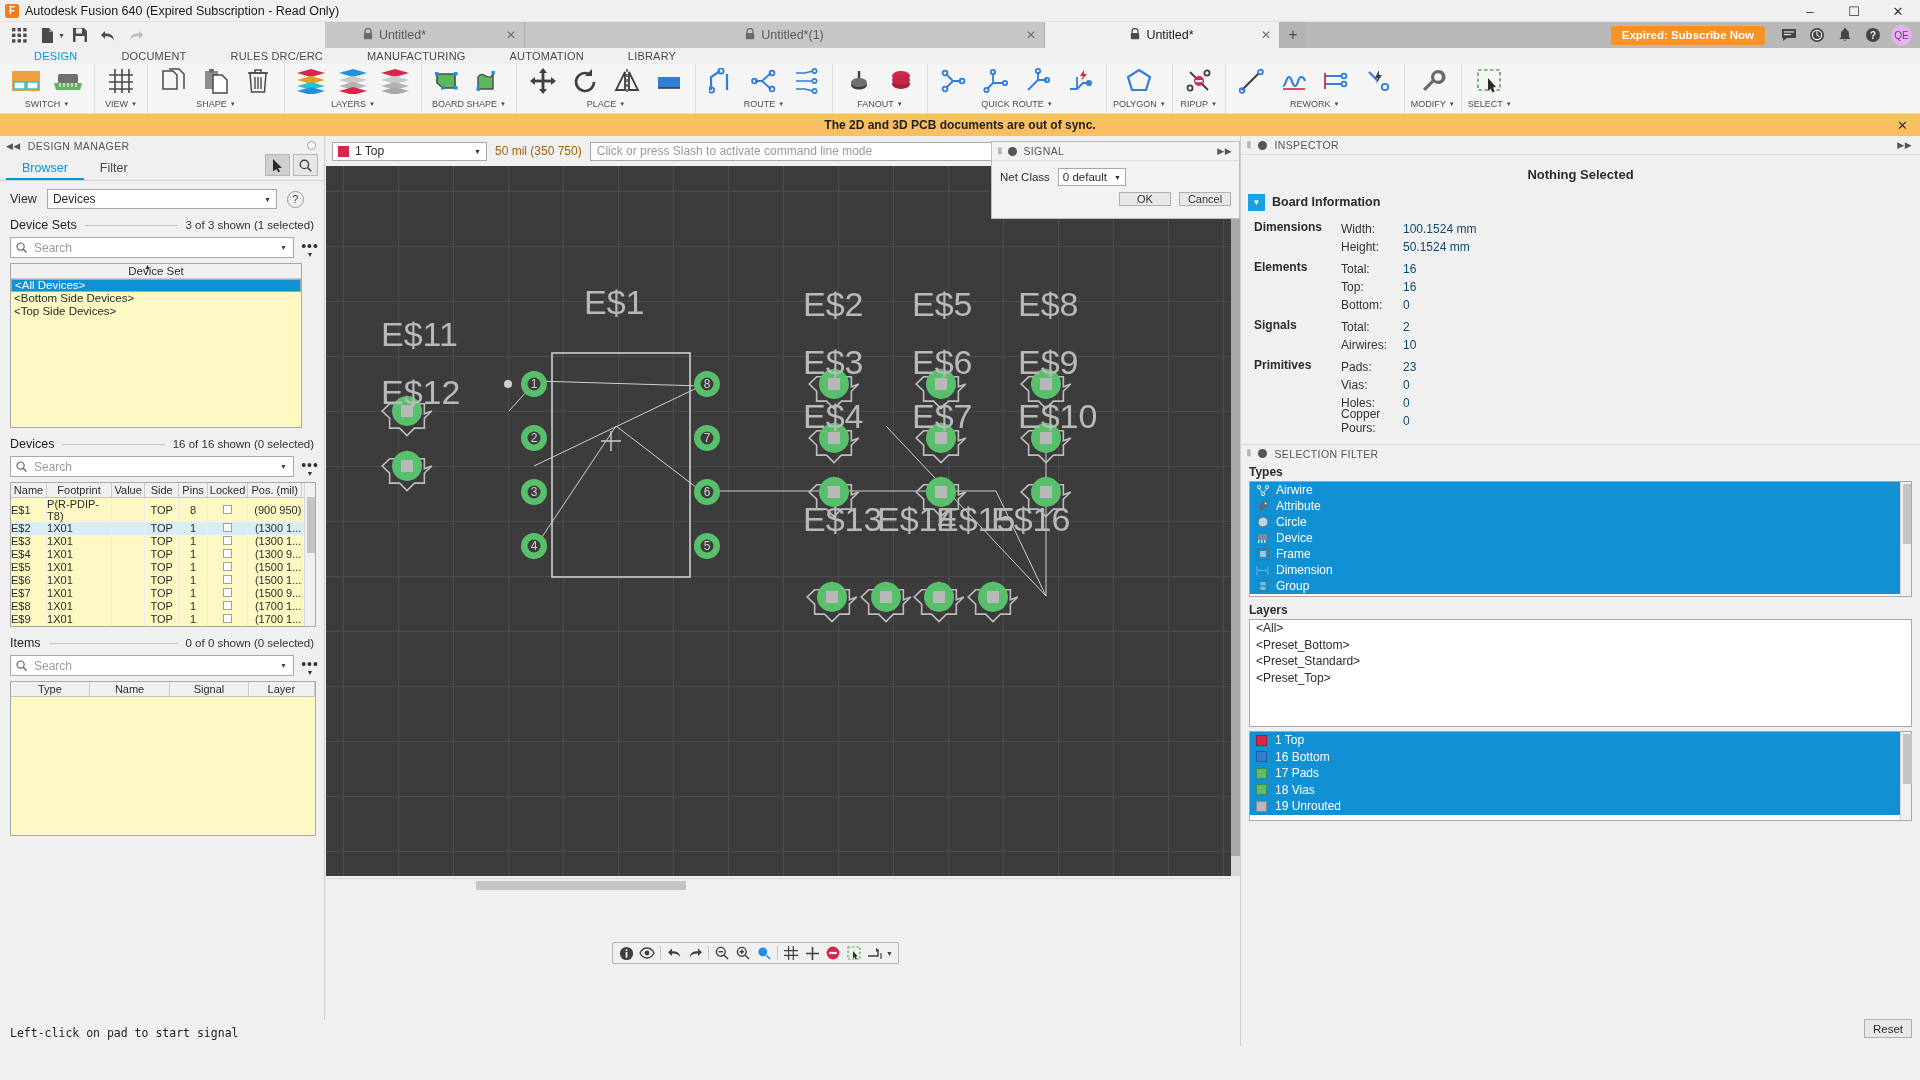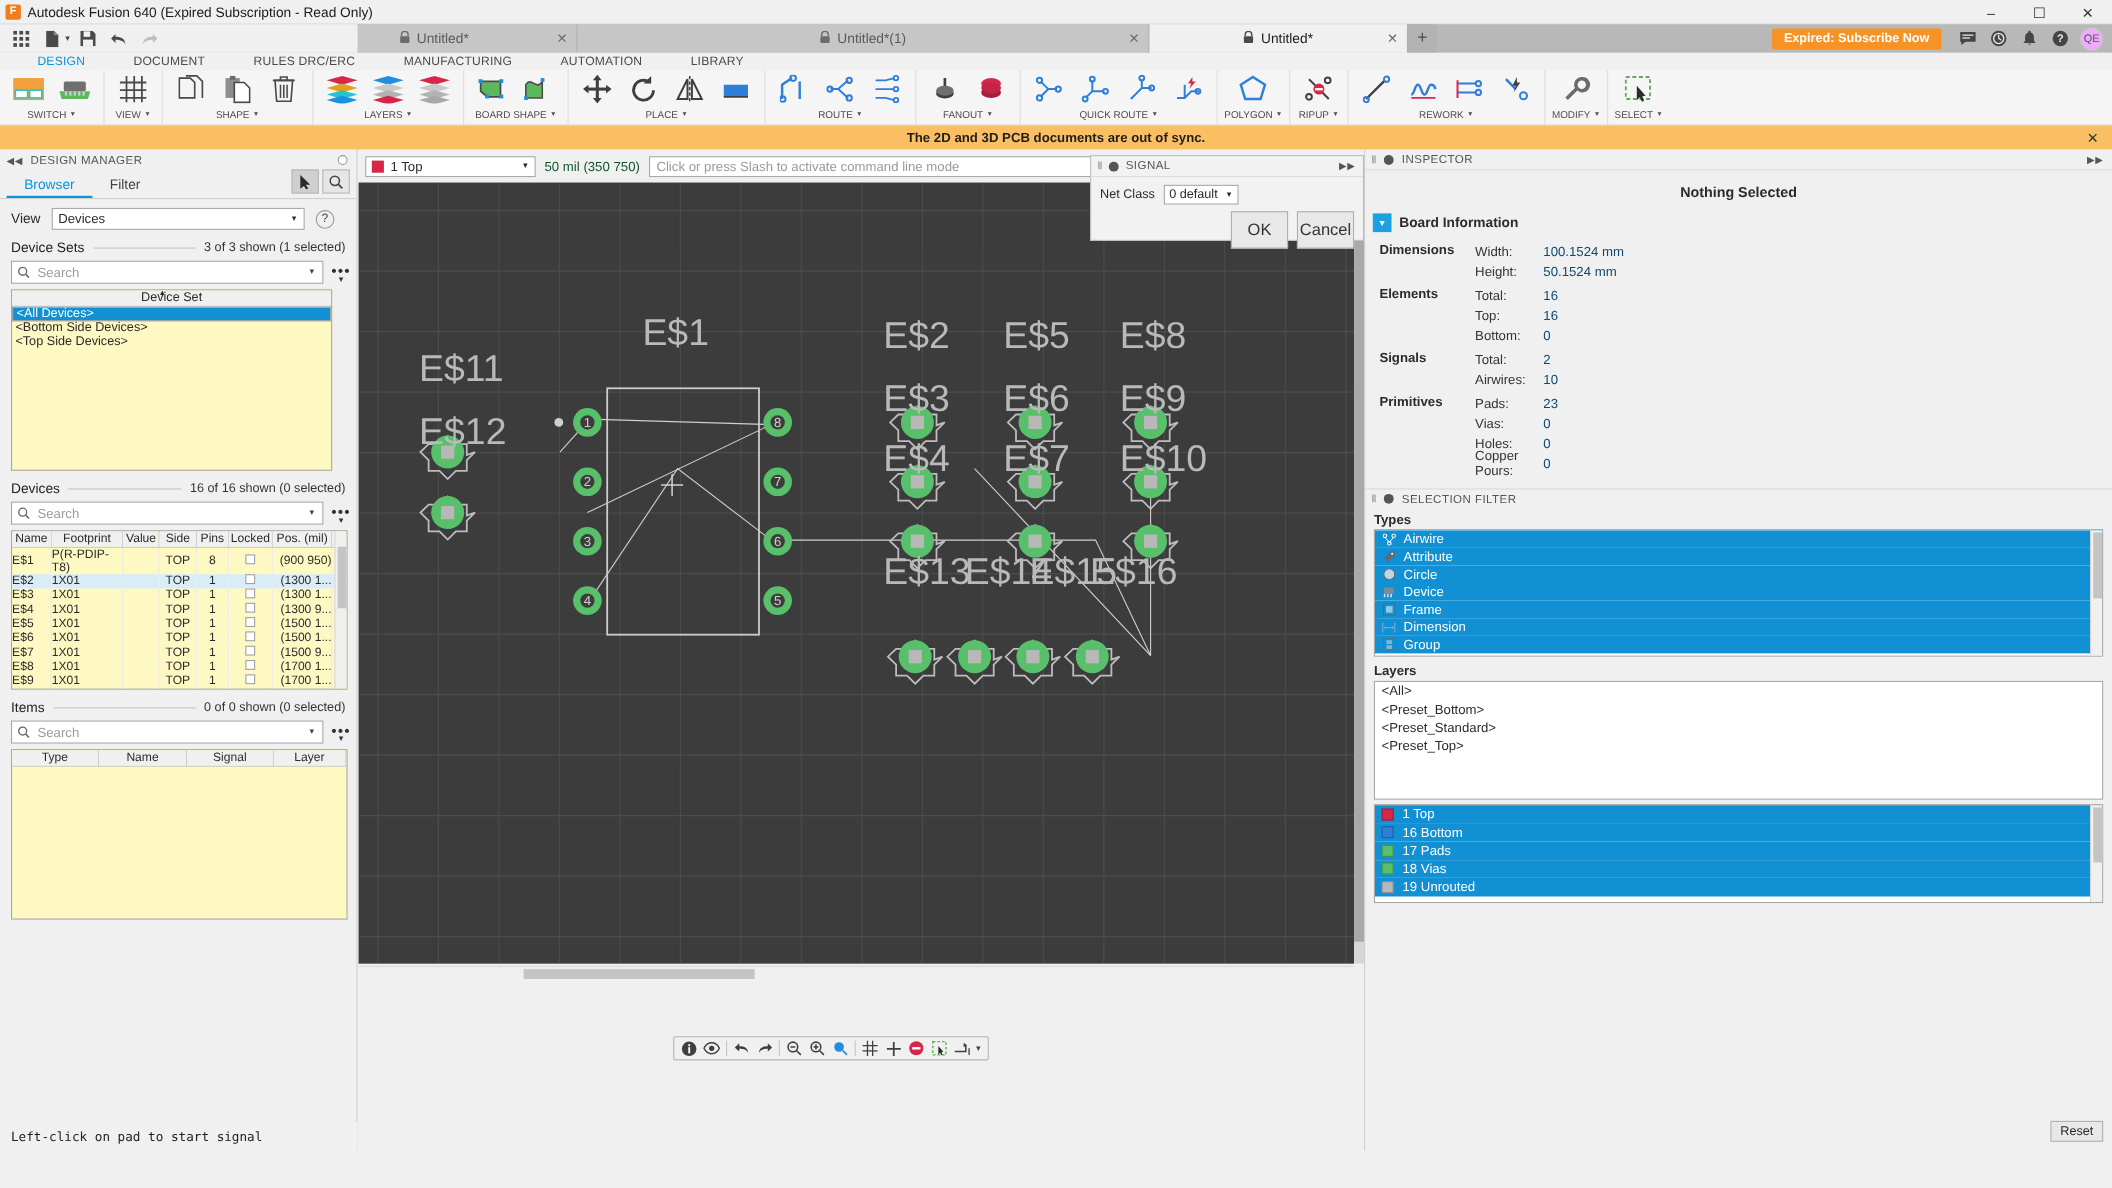--- a/index.html
+++ b/index.html
@@ -219,21 +219,21 @@
     background:#f0f0f0;
   }
   .cmdbar {
     height:30px; display:flex; align-items:center; gap:8px; padding:0 6px;
   }
   .layer-sel {
     width:155px; height:19px; background:#fff; border:1px solid #a8a8a8;
     display:flex; align-items:center; gap:6px; padding:0 5px; font-size:12px; position:relative;
   }
   .swatch { width:11px; height:11px; background:#d7264a; }
-  .grid-val { font-size:12px; color:#14532d; }
+  .grid-val { font-size:12px; color:#a16207; }
   .cmdline {
     flex:1; height:19px; background:#fff; border:1px solid #a8a8a8;
     display:flex; align-items:center; padding:0 6px; font-size:12px; color:#9a9a9a;
     max-width:740px;
   }
   .viewport {
     position:absolute; left:0; top:30px; width:905px; height:710px;
     background:#3c3c3c; overflow:hidden;
   }
   .hscroll {
@@ -268,22 +268,22 @@
     font-size:10.5px; color:#555; letter-spacing:.4px;
     border-bottom:1px solid #dcdcdc; position:relative;
   }
   .dlg-body { padding:7px 8px 0 8px; display:flex; align-items:center; gap:8px; }
   .netclass-sel {
     width:68px; height:18px; background:#fff; border:1px solid #a8a8a8;
     display:flex; align-items:center; padding:0 4px; font-size:11.5px; position:relative;
   }
   .dlg-foot { display:flex; justify-content:flex-end; gap:8px; padding:6px 8px 0 0; }
   .dlg-btn {
-    width:52px; height:34px; background:#e8e8e8; border:1px solid #b0b0b0;
-    font-size:15px; color:#333; display:flex; align-items:center; justify-content:center;
+    width:52px; height:14px; background:#e8e8e8; border:1px solid #b0b0b0;
+    font-size:11px; color:#333; display:flex; align-items:center; justify-content:center;
   }
 
   
   .right-panel {
     position:absolute; left:1240px; top:136px; width:680px; height:910px;
     background:#f0f0f0; border-left:1px solid #cfcfcf;
   }
   .insp-title { text-align:center; font-size:13px; font-weight:bold; padding:12px 0 10px 0; }
   .board-info-head {
     display:flex; align-items:center; gap:7px; padding:0 0 0 7px; font-size:12.5px;

